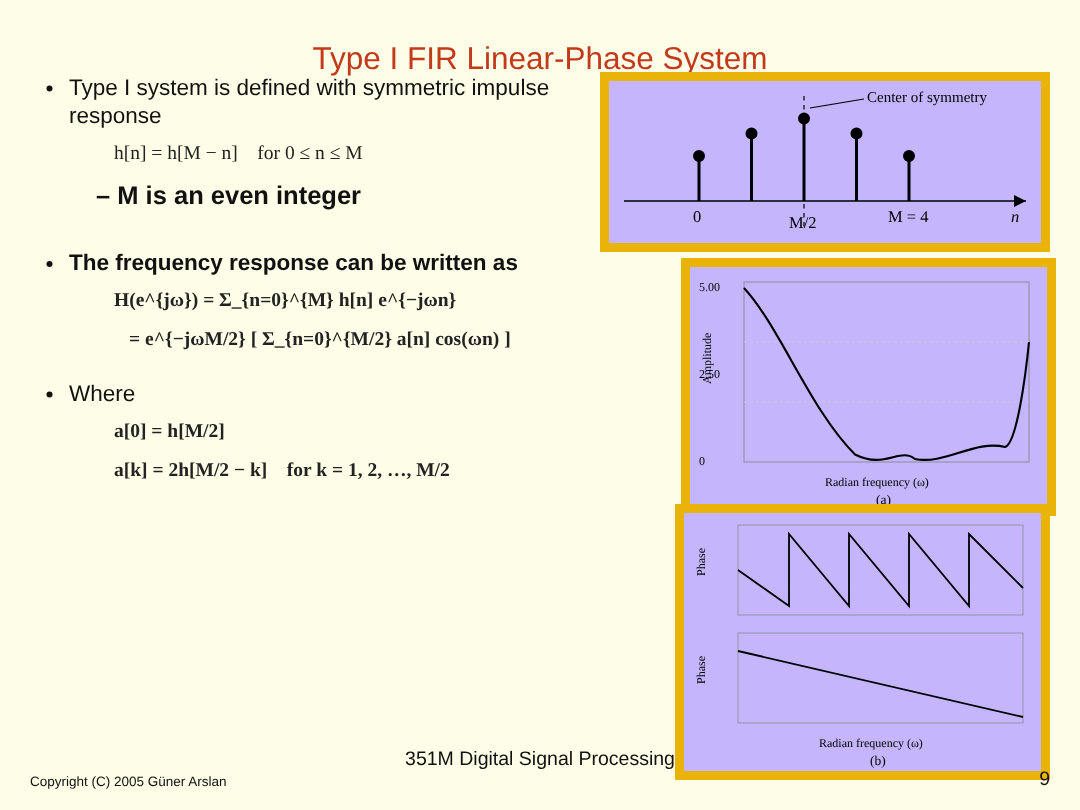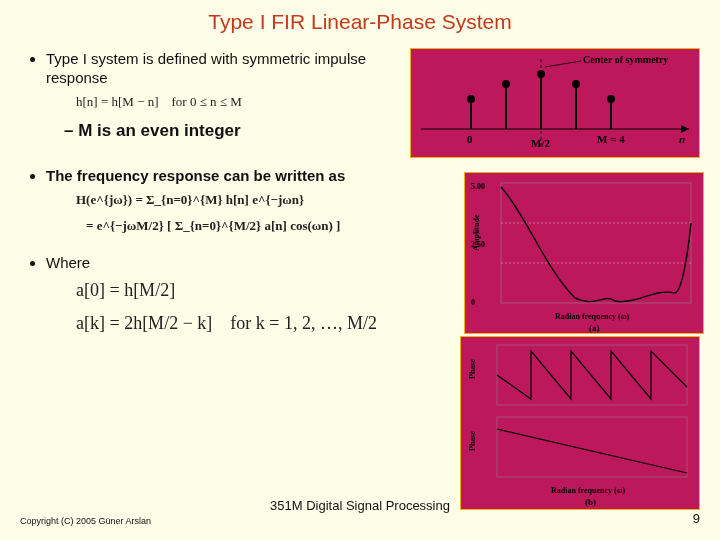--- a/index.html
+++ b/index.html
@@ -15,21 +15,21 @@
   .slide {
     position: relative;
     width: 720px;
     height: 540px;
     box-sizing: border-box;
   }
   .title {
     text-align: center;
     color: #c23a1a;
     font-size: 21px;
-    padding-top: 10px;
+    padding-top: 28px;
     font-weight: 400;
   }
   .content {
     position: absolute;
     top: 50px;
     left: 24px;
     width: 400px;
     font-size: 15px;
   }
   ul.main {
@@ -50,21 +50,21 @@
   }
   ul.sub li::before {
     content: "–  ";
   }
   .eqblock {
     margin: 6px 0 10px 30px;
     font-family: Georgia, 'Times New Roman', serif;
     font-size: 13px;
     color: #222;
   }
-  .eqsmall { font-size: 18px; }
+  .eqsmall { font-size: 13px; font-weight: bold; }
   .footer-left {
     position: absolute;
     left: 20px;
     bottom: 14px;
     font-size: 9px;
   }
   .footer-center {
     position: absolute;
     left: 0; right: 0;
     bottom: 27px;
@@ -72,23 +72,22 @@
     font-size: 13px;
   }
   .footer-right {
     position: absolute;
     right: 20px;
     bottom: 14px;
     font-size: 13px;
   }
   .fig {
     position: absolute;
-    background: #be185d;
-    border: 1px solid #eab308;
-    font-weight: bold;
+    background: #c4b5fd;
+    border: 6px solid #eab308;
   }
   .fig1 { top: 48px; right: 20px; width: 288px; height: 108px; }
   .fig2 { top: 172px; right: 16px; width: 238px; height: 160px; }
   .fig3 { top: 336px; right: 20px; width: 238px; height: 172px; }
   svg text { font-family: Georgia, 'Times New Roman', serif; }
 </style>
 </head>
 <body>
 
 <div class="slide">

